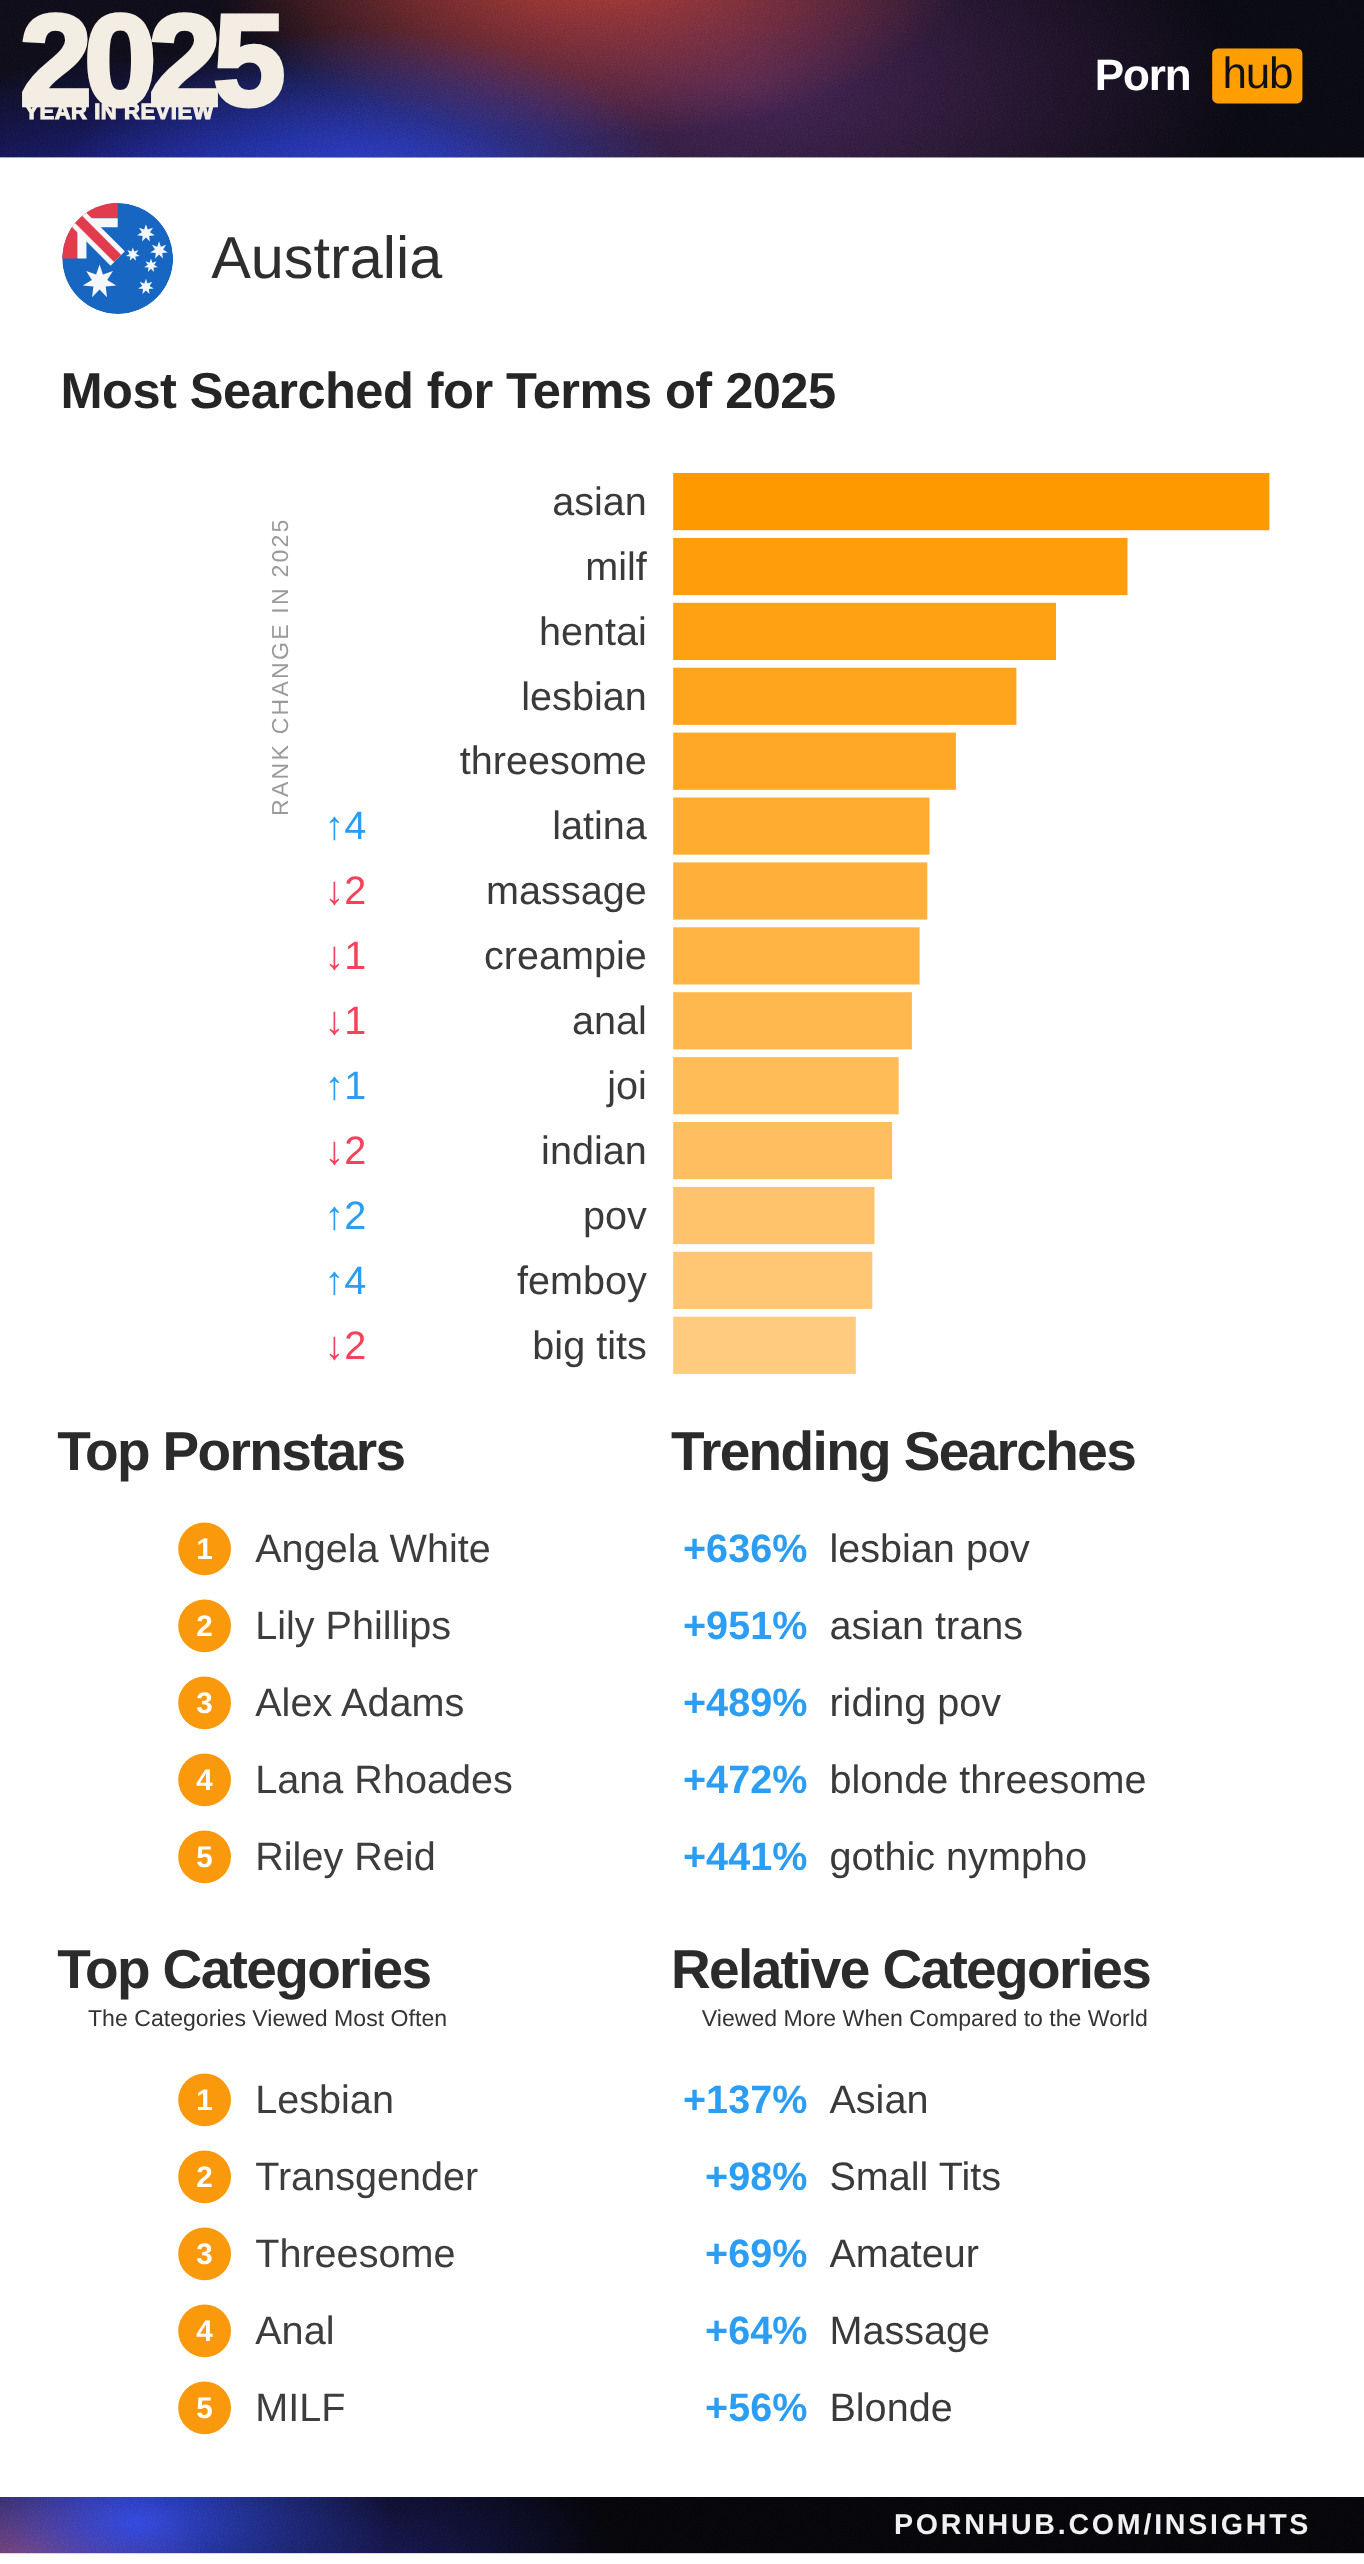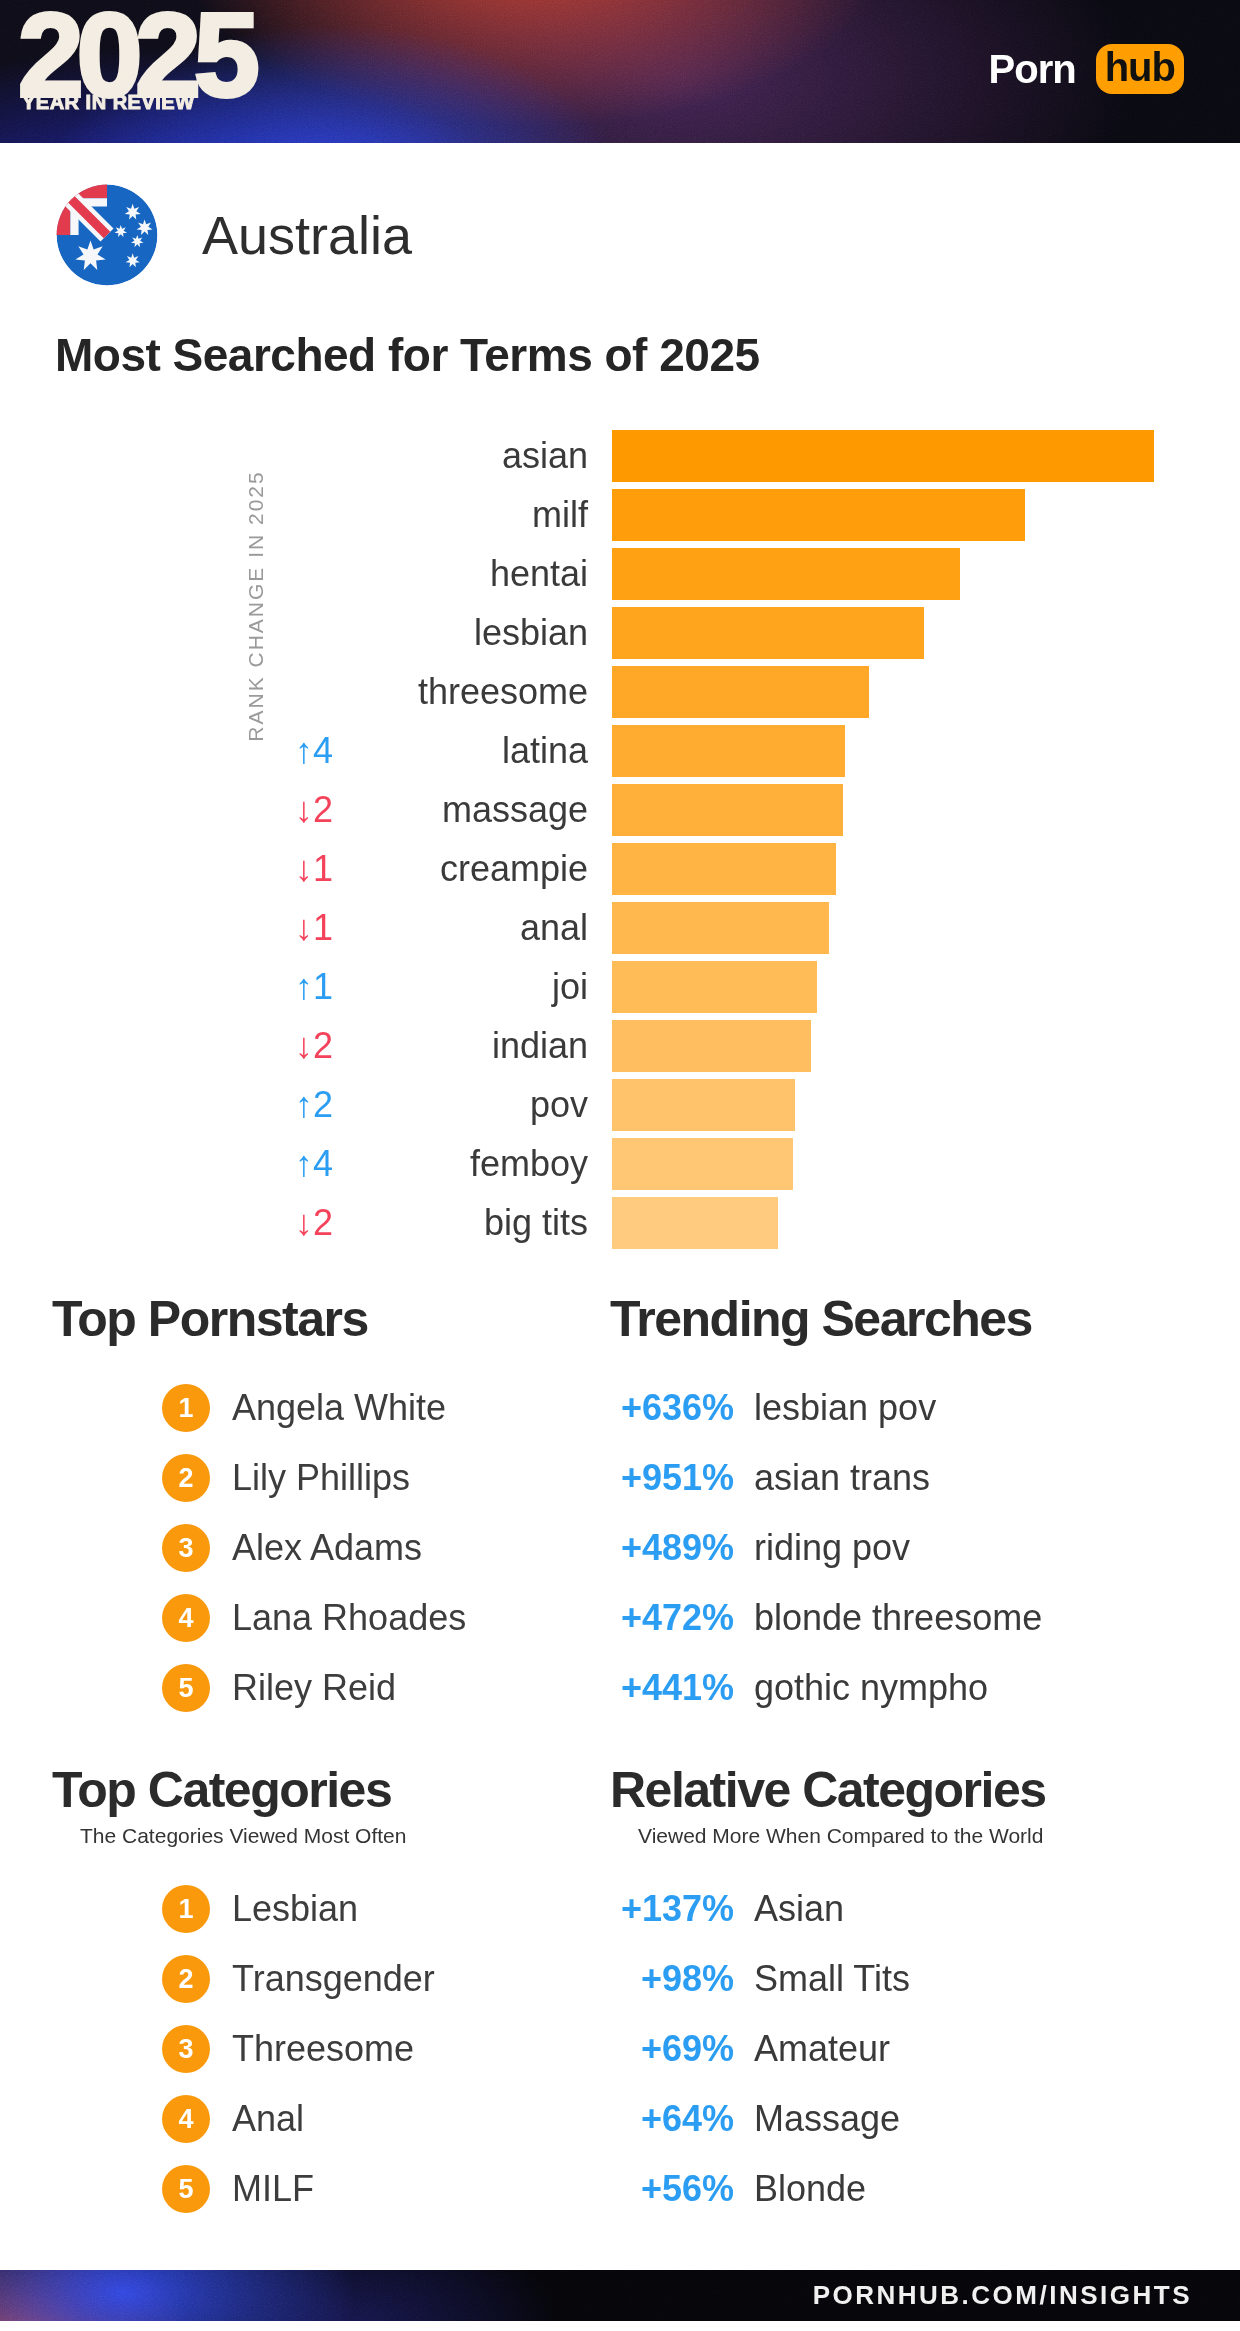--- a/index.html
+++ b/index.html
@@ -25,24 +25,24 @@
   .yearlogo .y2025{
     font-size:118px; font-weight:900; letter-spacing:-7px;
     -webkit-text-stroke:4px #f2ece1;
   }
   .yearlogo .ysub{
     font-size:20px; font-weight:900; letter-spacing:.5px; margin-top:-22px; margin-left:4px;
     -webkit-text-stroke:1px #f2ece1;
   }
   .phlogo{ position:absolute; right:56px; top:44px; display:flex; align-items:center; gap:20px; }
   .phlogo .porn{ color:#fff; font-weight:800; font-size:40px; letter-spacing:-1px; }
-  .phlogo .hub{ background:#ff9900; color:#0d0d0d; font-weight:700; font-size:40px; letter-spacing:-1px;
-    padding:1px 9px 4px; border-radius:16px; }
-  
-  .country{ display:flex; align-items:center; gap:40px; margin:37px 0 0 52px; }
+  .phlogo .hub{ background:#ff9900; color:#0d0d0d; font-weight:400; font-size:40px; letter-spacing:-1px;
+    padding:1px 9px 4px; border-radius:5px; }
+  
+  .country{ display:flex; align-items:center; gap:30px; margin:37px 0 0 52px; }
   .country h2{ font-size:54px; font-weight:300; color:#2e2e2e; letter-spacing:0; }
   .h1{ margin:38px 0 0 55px; font-size:46px; font-weight:700; color:#252525; letter-spacing:-.5px; }
   
   .chart{ position:relative; margin-top:44px; }
   .axis-label{
     position:absolute; left:256px; top:180px; transform:translate(-50%,-50%) rotate(-90deg);
     font-size:21px; color:#9a9a9a; letter-spacing:2px; white-space:nowrap;
   }
   .crow{ display:grid; grid-template-columns:333px 255px 542px; column-gap:12px; height:59px; align-items:center; }
   .change{ font-size:36px; text-align:right; font-weight:400; }

